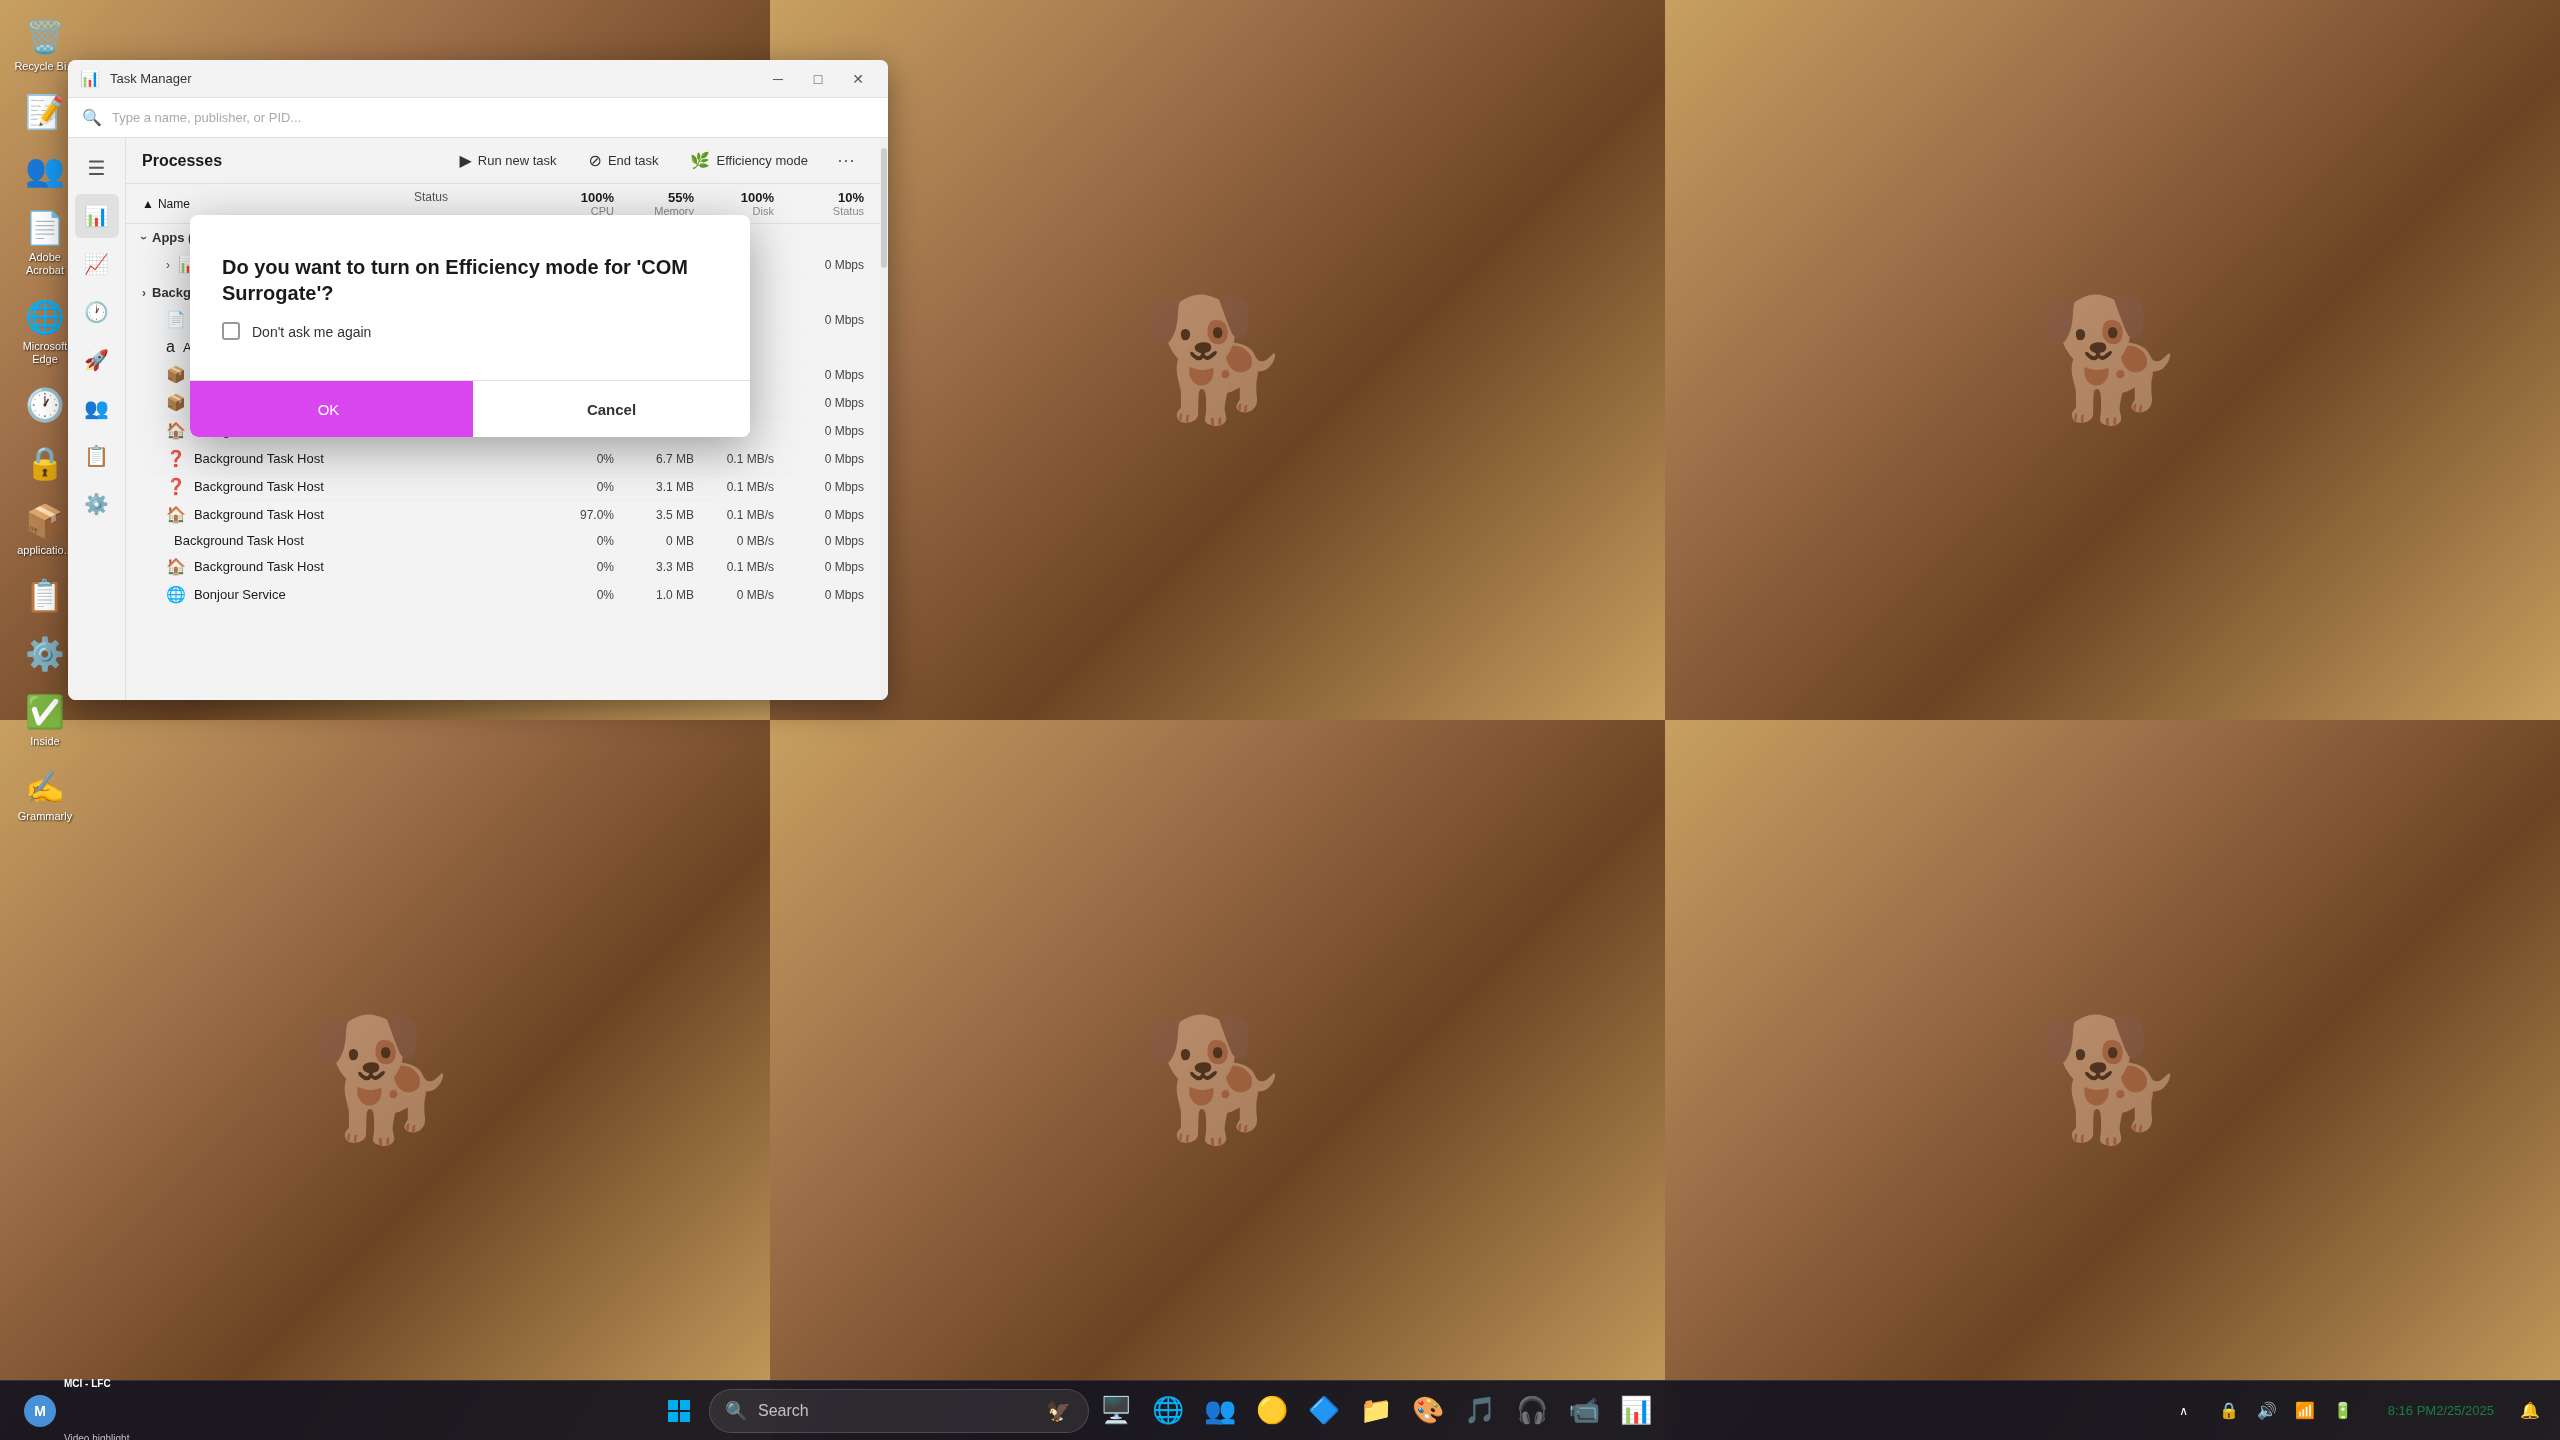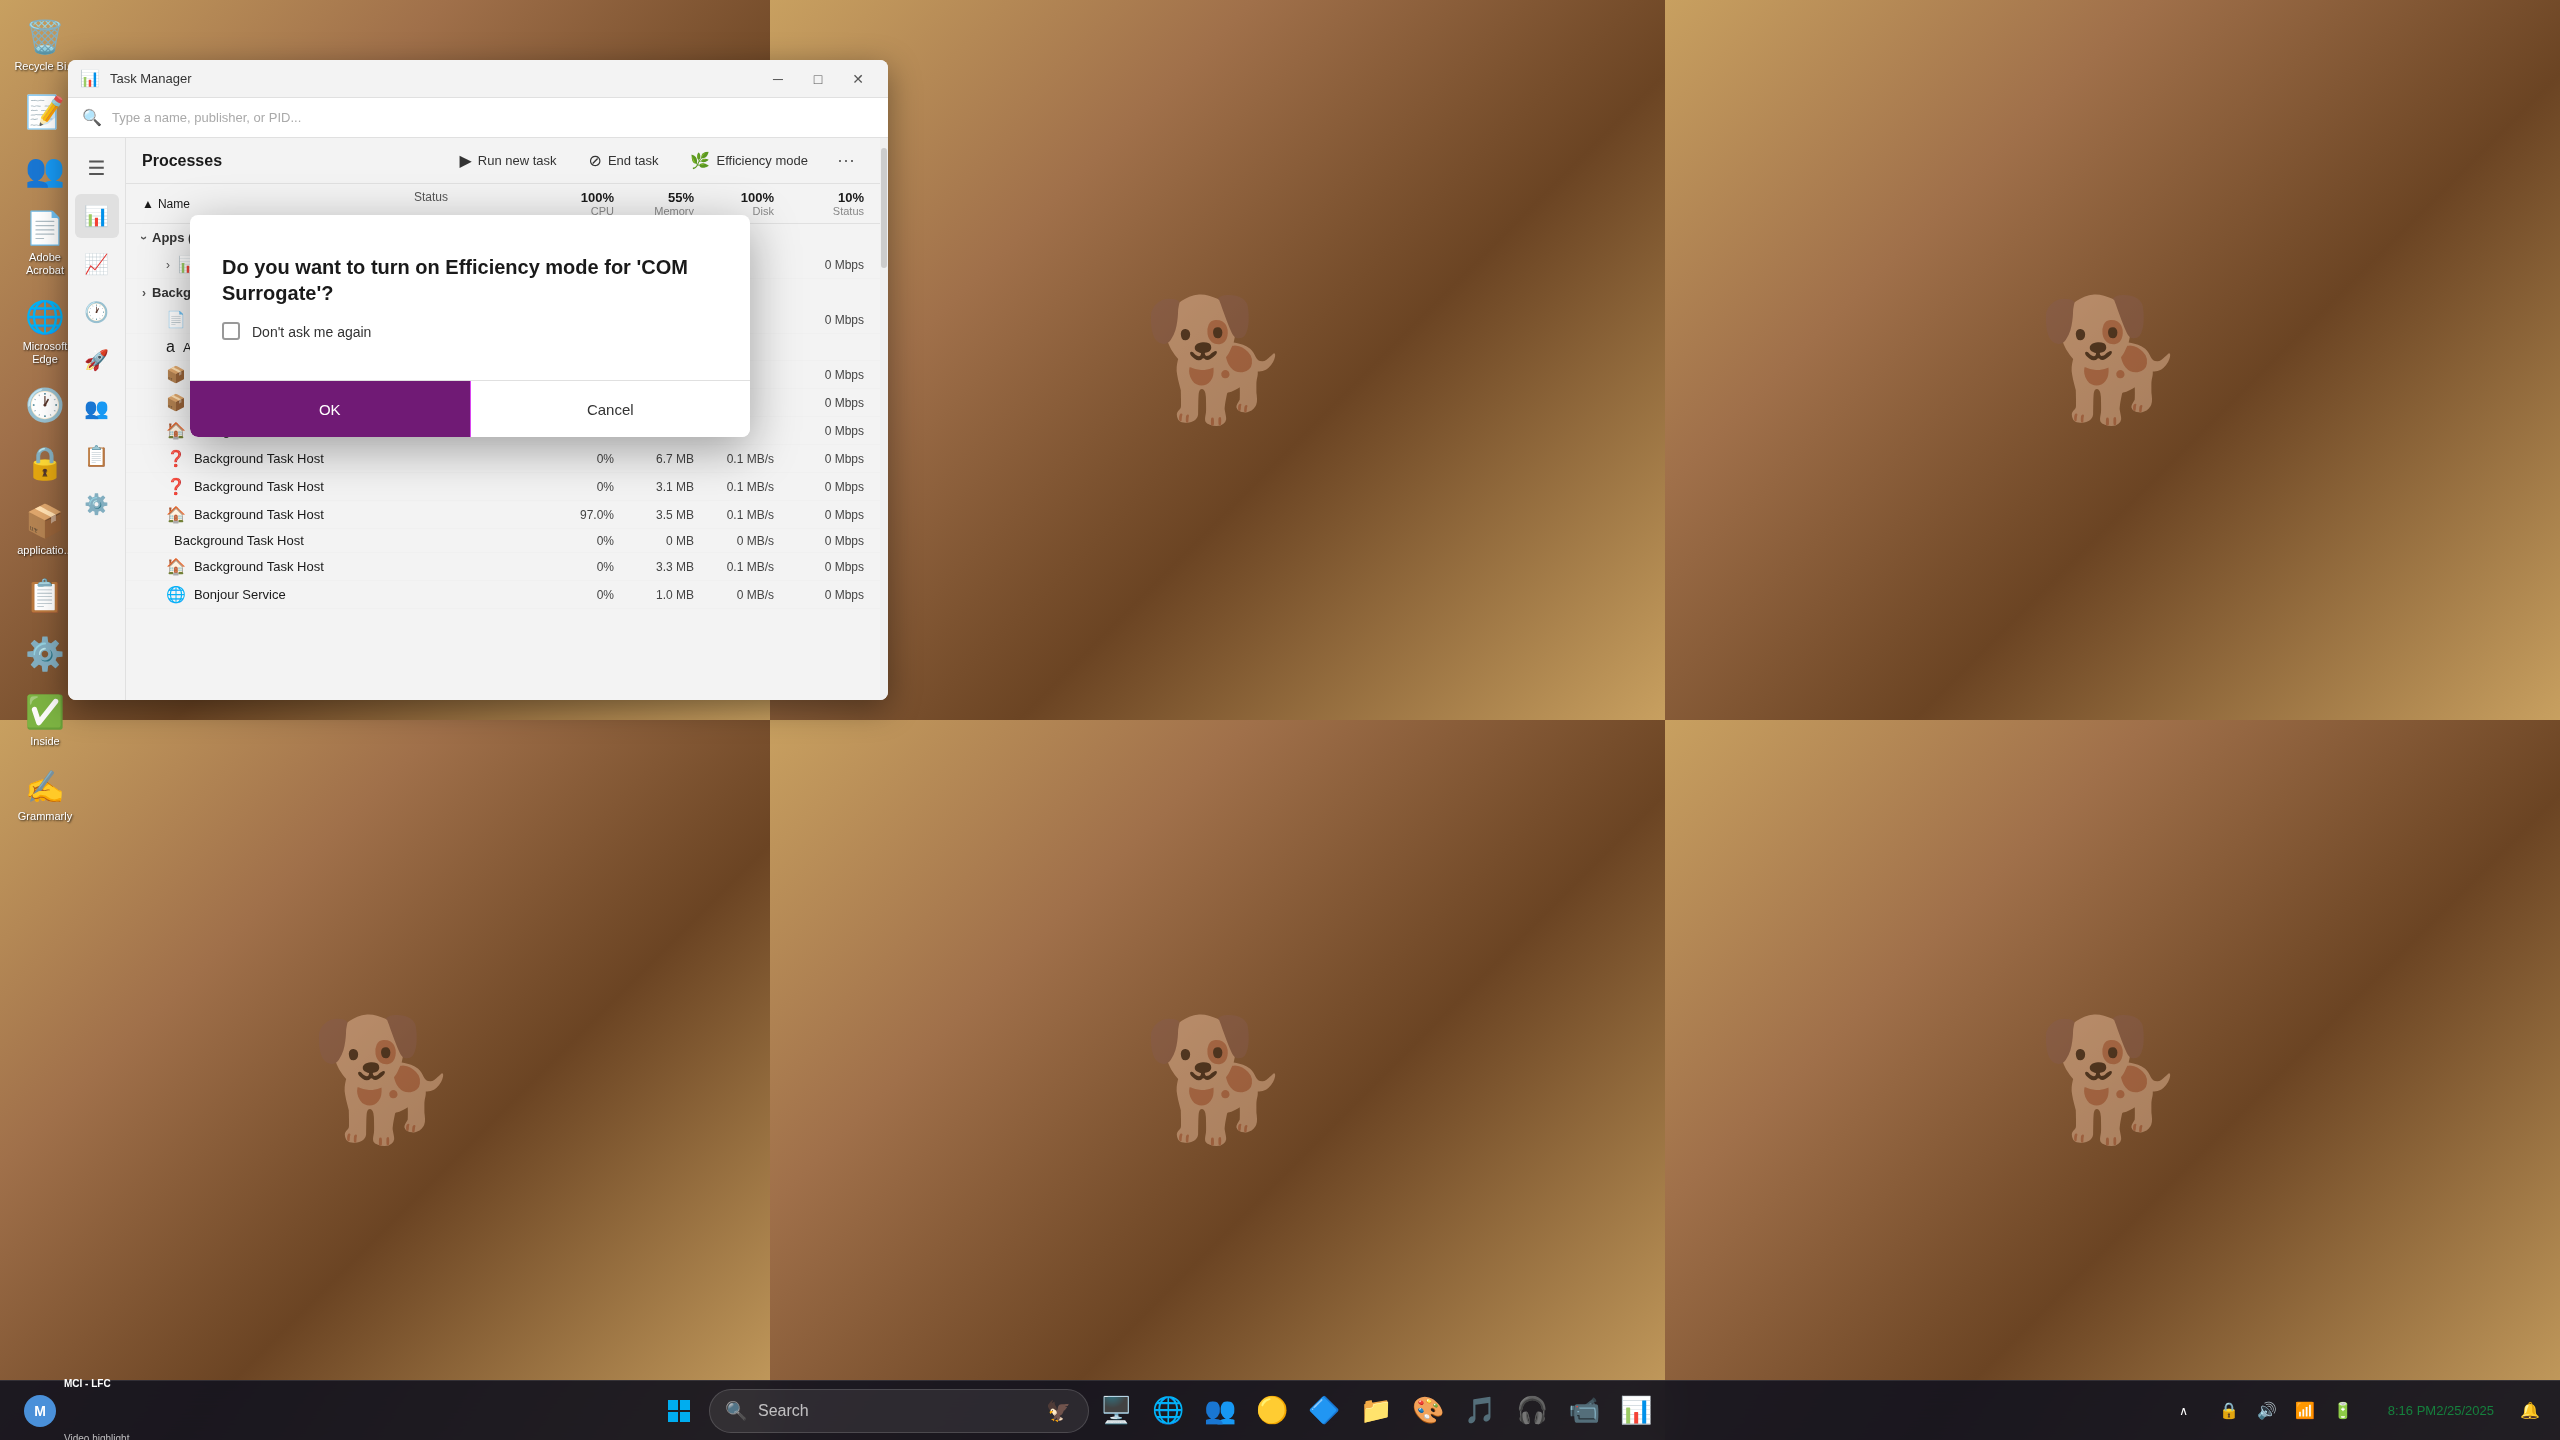--- a/index.html
+++ b/index.html
@@ -410,44 +410,44 @@
       color: #333;
     }
     .dialog-buttons {
       display: flex;
       border-top: 1px solid #e0e0e0;
       margin-top: 0;
     }
     .dialog-btn-ok {
       flex: 1;
       height: 56px;
-      background: #701a75;
+      background: #d946ef;
       color: white;
       font-size: 15px;
       font-weight: 500;
       display: flex;
       align-items: center;
       justify-content: center;
       cursor: pointer;
       border: none;
       border-radius: 0 0 0 8px;
     }
     .dialog-btn-cancel {
       flex: 1;
       height: 56px;
       background: white;
       color: #333;
       font-size: 15px;
-      font-weight: 400;
+      font-weight: 700;
       display: flex;
       align-items: center;
       justify-content: center;
       cursor: pointer;
       border: none;
-      border-left: 1px solid #d946ef;
+      border-left: 6px solid #d946ef;
       border-radius: 0 0 8px 0;
     }
 
     
     .taskbar-user {
       display: flex;
       align-items: center;
       gap: 8px;
       padding: 0 12px;
       height: 44px;

